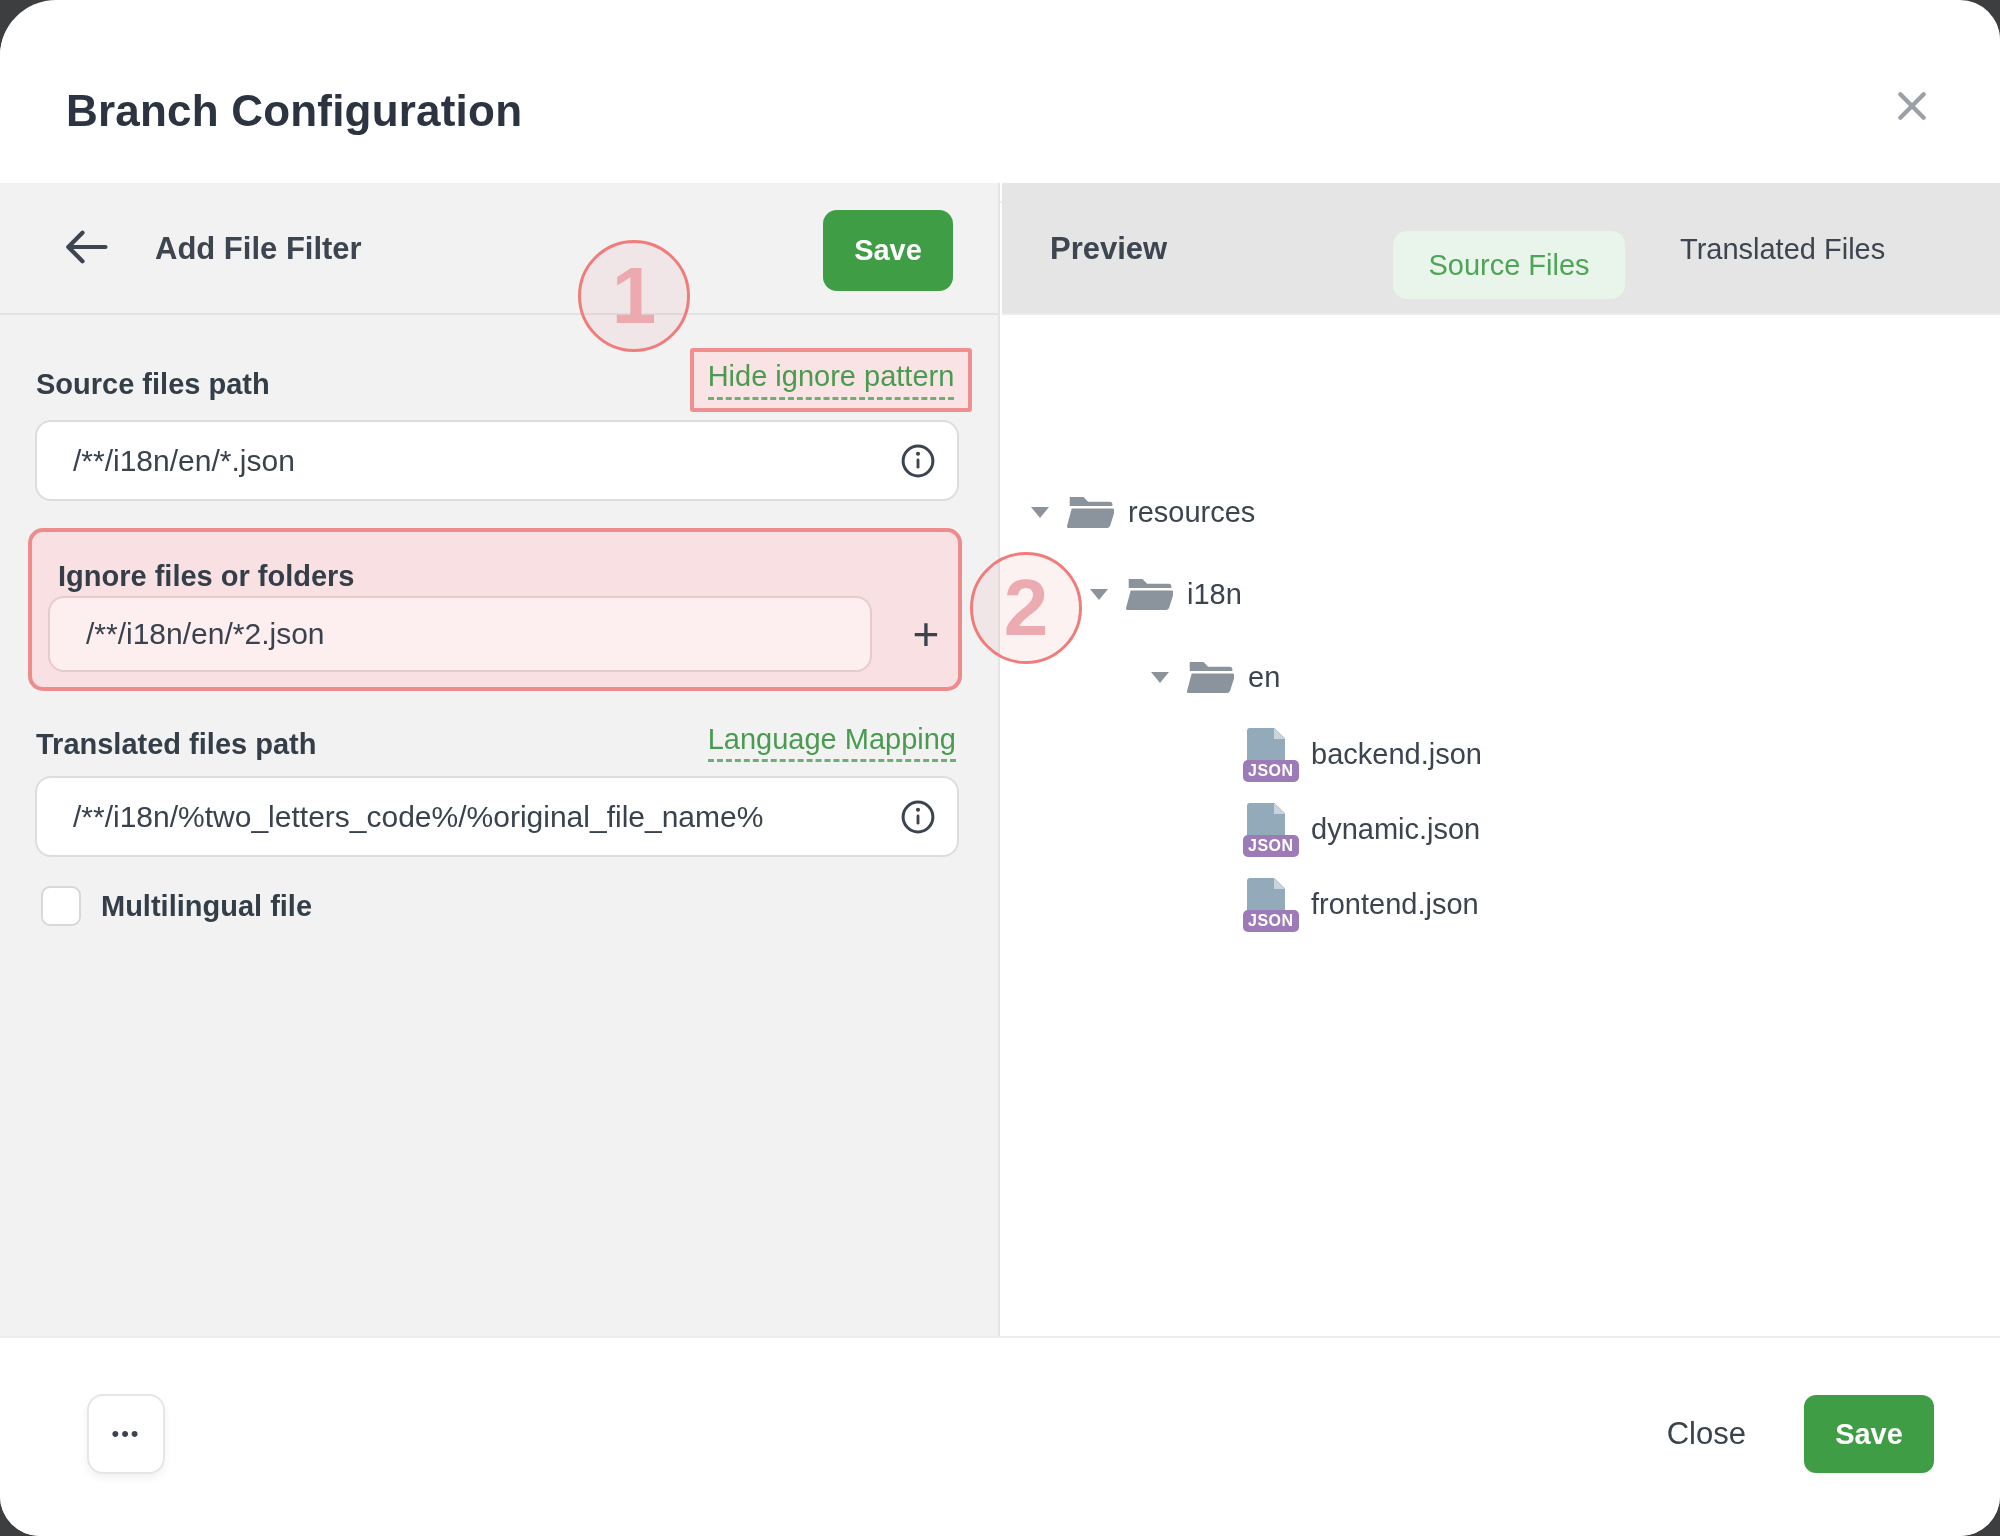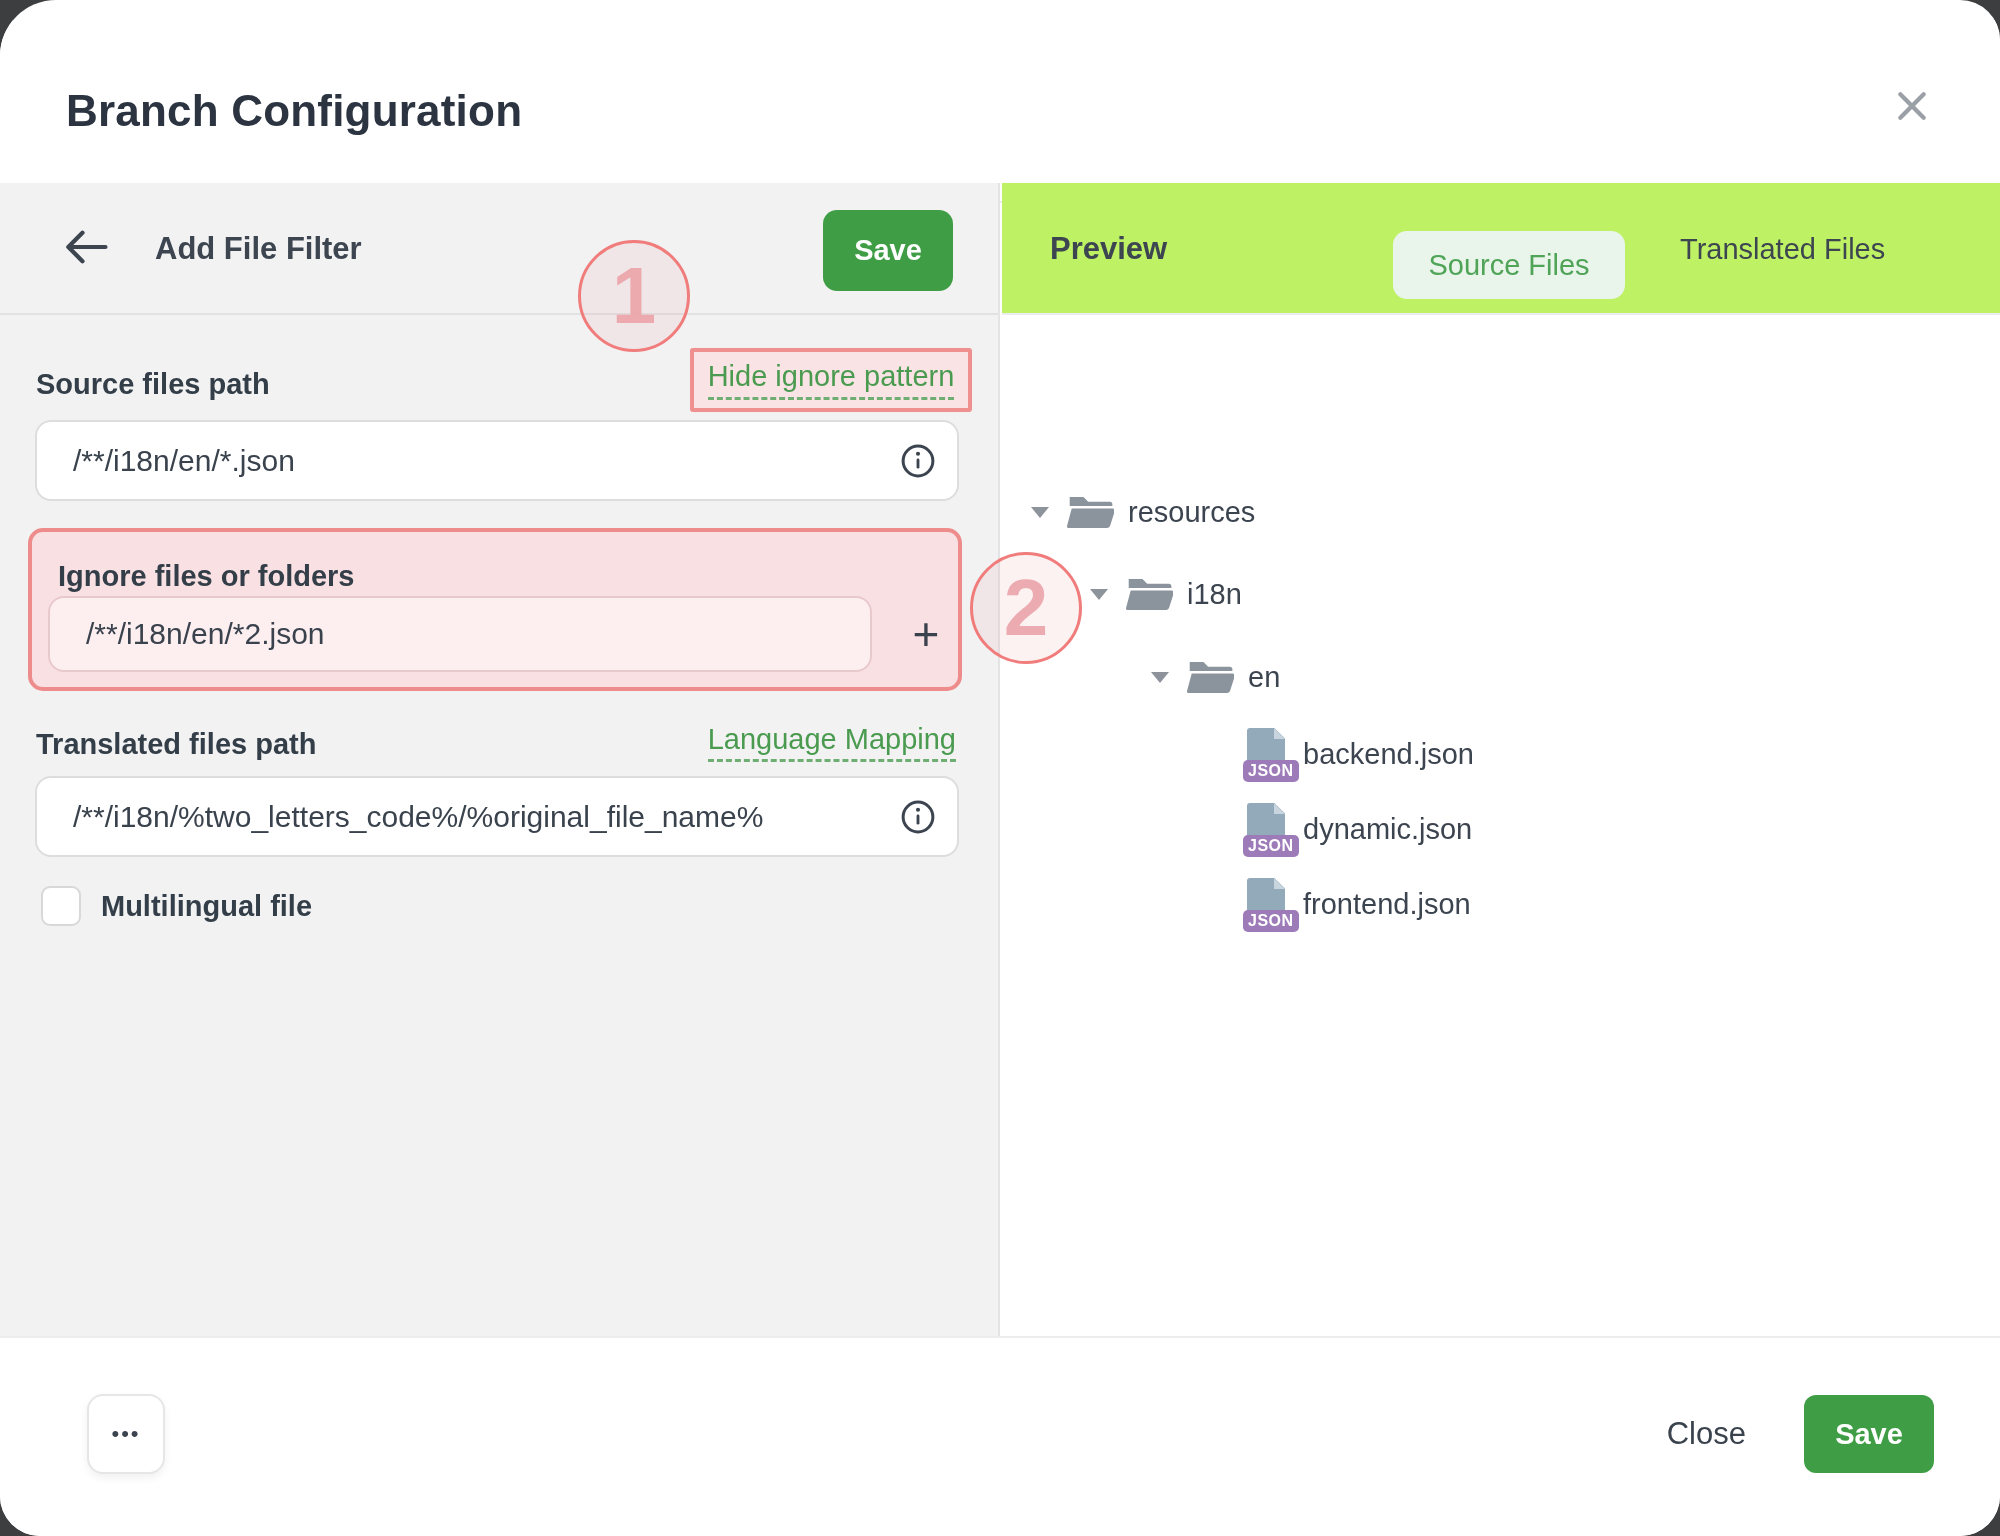--- a/index.html
+++ b/index.html
@@ -137,21 +137,21 @@
   }
   .annot-circle span {
     font-size: 80px; font-weight: 700; color: rgba(235, 167, 172, 0.95);
   }
   .circle-1 { left: 578px; top: 57px; }   
   .circle-2 { left: 970px; top: 369px; }
 
   
   .preview-header {
     position: absolute; top: 0; left: 0; right: 0; height: 132px;
-    border-bottom: 2px solid #ececec; background: #bef264;
+    border-bottom: 2px solid #ececec; background: #e5e5e5;
   }
   .preview-title {
     position: absolute; left: 48px; top: 48px;
     font-size: 31px; font-weight: 700; color: #3d4550;
   }
   .tab-pill {
     position: absolute; left: 391px; top: 32px; width: 232px; height: 68px;
     background: #e9f4ea; border-radius: 14px; cursor: pointer;
     display: flex; align-items: center; justify-content: center;
     font-size: 29px; color: #4fa458; margin-top: 16px;
@@ -172,21 +172,21 @@
   .row-3 { top: 408px; } .row-4 { top: 483px; } .row-5 { top: 558px; }
   .caret {
     width: 0; height: 0; margin-right: 18px;
     border-left: 9px solid transparent; border-right: 9px solid transparent;
     border-top: 11px solid #8d939b; flex: none;
   }
   .ind-0 { padding-left: 29px; } .ind-1 { padding-left: 88px; }
   .ind-2 { padding-left: 149px; } .ind-3 { padding-left: 241px; }
   .folder-icon { width: 47px; height: 38px; margin-right: 14px; flex: none; }
   .tree-label { font-size: 29px; color: #3c4450; }
-  .file-icon-wrap { position: relative; width: 46px; height: 52px; margin-right: 14px; flex: none; }
+  .file-icon-wrap { position: relative; width: 46px; height: 52px; margin-right: 22px; flex: none; }
   .file-doc {
     position: absolute; left: 4px; top: 0; width: 38px; height: 44px;
     background: #93aaba; border-radius: 3px;
     clip-path: polygon(0 0, 72% 0, 100% 24%, 100% 100%, 0 100%);
   }
   .file-fold {
     position: absolute; left: 31px; top: 0; width: 11px; height: 11px;
     background: #c9d5de;
     clip-path: polygon(0 0, 100% 100%, 0 100%);
   }

